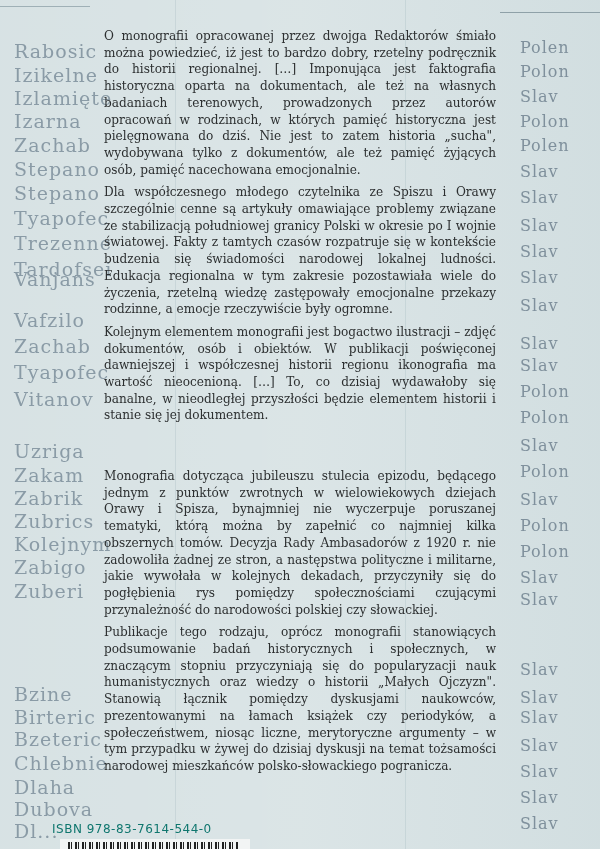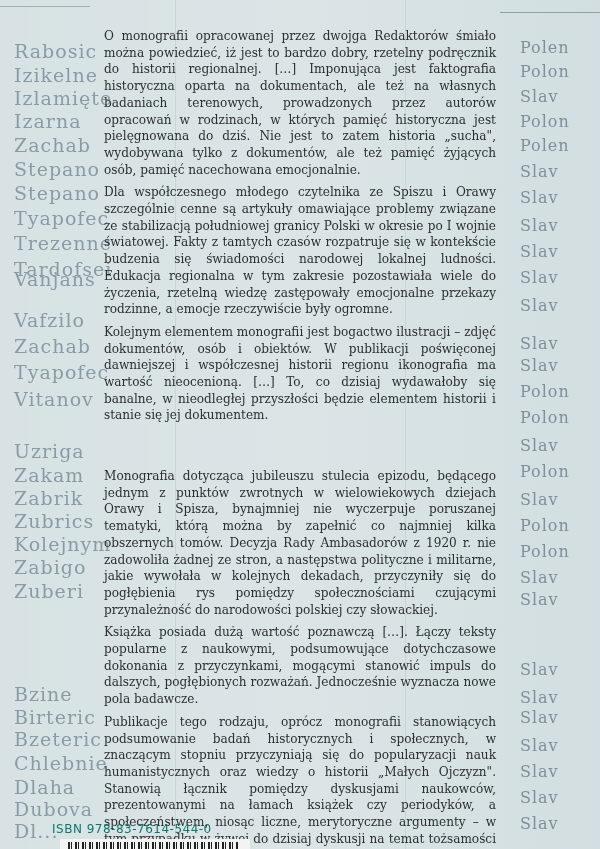--- a/index.html
+++ b/index.html
@@ -114,21 +114,20 @@
   </div>
 
   <div class="text-block" style="top:28px">
     <p>O monografii opracowanej przez dwojga Redaktorów śmiało można powiedzieć, iż jest to bardzo dobry, rzetelny podręcznik do historii regionalnej. […] Imponująca jest faktografia historyczna oparta na dokumentach, ale też na własnych badaniach terenowych, prowadzonych przez autorów opracowań w rodzinach, w których pamięć historyczna jest pielęgnowana do dziś. Nie jest to zatem historia „sucha", wydobywana tylko z dokumentów, ale też pamięć żyjących osób, pamięć nacechowana emocjonalnie.</p>
     <p>Dla współczesnego młodego czytelnika ze Spiszu i Orawy szczególnie cenne są artykuły omawiające problemy związane ze stabilizacją południowej granicy Polski w okresie po I wojnie światowej. Fakty z tamtych czasów rozpatruje się w kontekście budzenia się świadomości narodowej lokalnej ludności. Edukacja regionalna w tym zakresie pozostawiała wiele do życzenia, rzetelną wiedzę zastępowały emocjonalne przekazy rodzinne, a emocje rzeczywiście były ogromne.</p>
     <p>Kolejnym elementem monografii jest bogactwo ilustracji – zdjęć dokumentów, osób i obiektów. W publikacji poświęconej dawniejszej i współczesnej historii regionu ikonografia ma wartość nieocenioną. […] To, co dzisiaj wydawałoby się banalne, w nieodległej przyszłości będzie elementem historii i stanie się jej dokumentem.</p>
   </div>
 
   <div class="text-block" style="top:468px">
     <p>Monografia dotycząca jubileuszu stulecia epizodu, będącego jednym z punktów zwrotnych w wielowiekowych dziejach Orawy i Spisza, bynajmniej nie wyczerpuje poruszanej tematyki, którą można by zapełnić co najmniej kilka obszernych tomów. Decyzja Rady Ambasadorów z 1920 r. nie zadowoliła żadnej ze stron, a następstwa polityczne i militarne, jakie wywołała w kolejnych dekadach, przyczyniły się do pogłębienia rys pomiędzy społecznościami czującymi przynależność do narodowości polskiej czy słowackiej.</p>
-    <p>Książka posiada dużą wartość poznawczą […]. Łączy teksty popularne z naukowymi, podsumowujące dotychczasowe dokonania z przyczynkami, mogącymi stanowić impuls do dalszych, pogłębionych rozważań. Jednocześnie wyznacza nowe pola badawcze.</p>
     <p>Publikacje tego rodzaju, oprócz monografii stanowiących podsumowanie badań historycznych i społecznych, w znaczącym stopniu przyczyniają się do popularyzacji nauk humanistycznych oraz wiedzy o historii „Małych Ojczyzn". Stanowią łącznik pomiędzy dyskusjami naukowców, prezentowanymi na łamach książek czy periodyków, a społeczeństwem, niosąc liczne, merytoryczne argumenty – w tym przypadku w żywej do dzisiaj dyskusji na temat tożsamości narodowej mieszkańców polsko-słowackiego pogranicza.</p>
 
   </div>
 
   <div class="isbn">ISBN 978-83-7614-544-0</div>
   <div class="barcode-bg"></div>
   <div class="barcode"></div>
 </div>
 
 </body></html>

